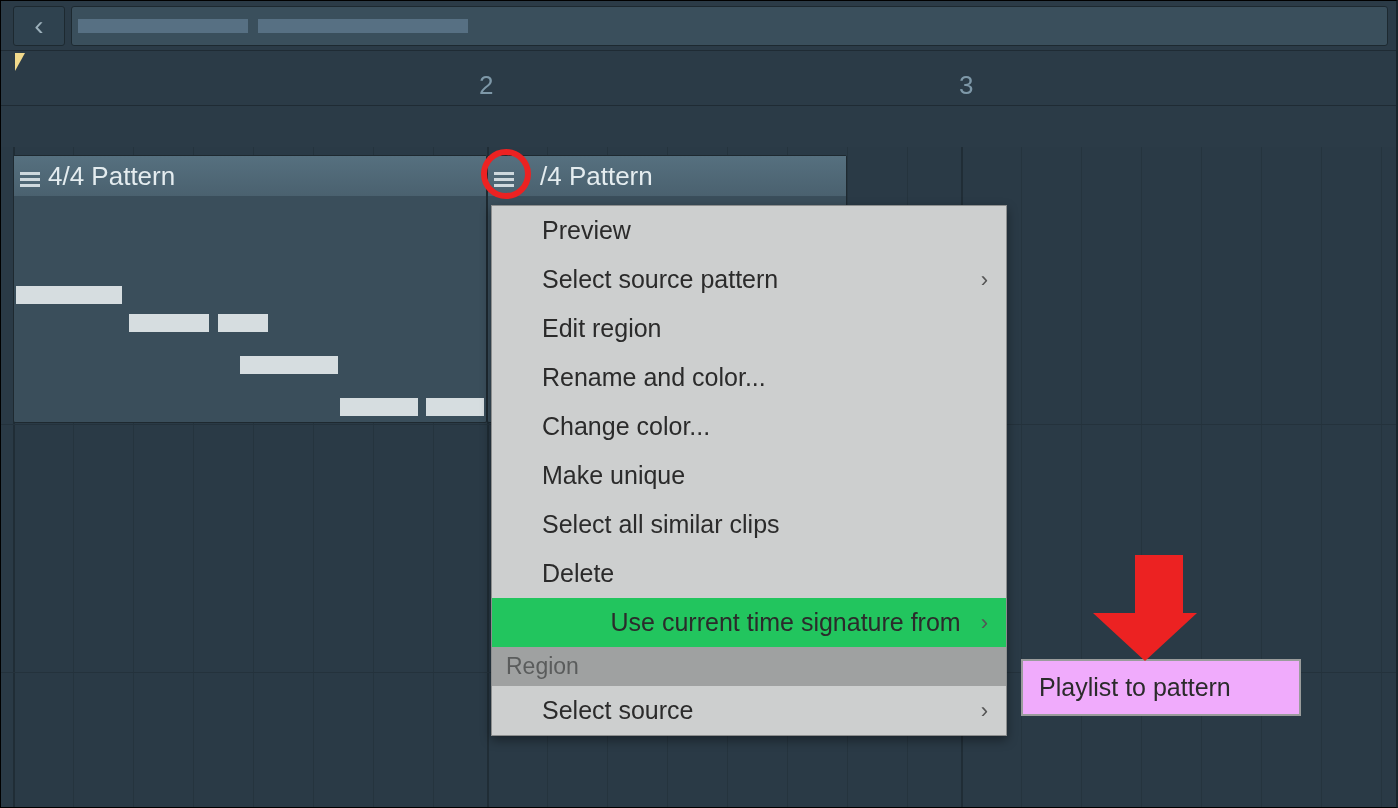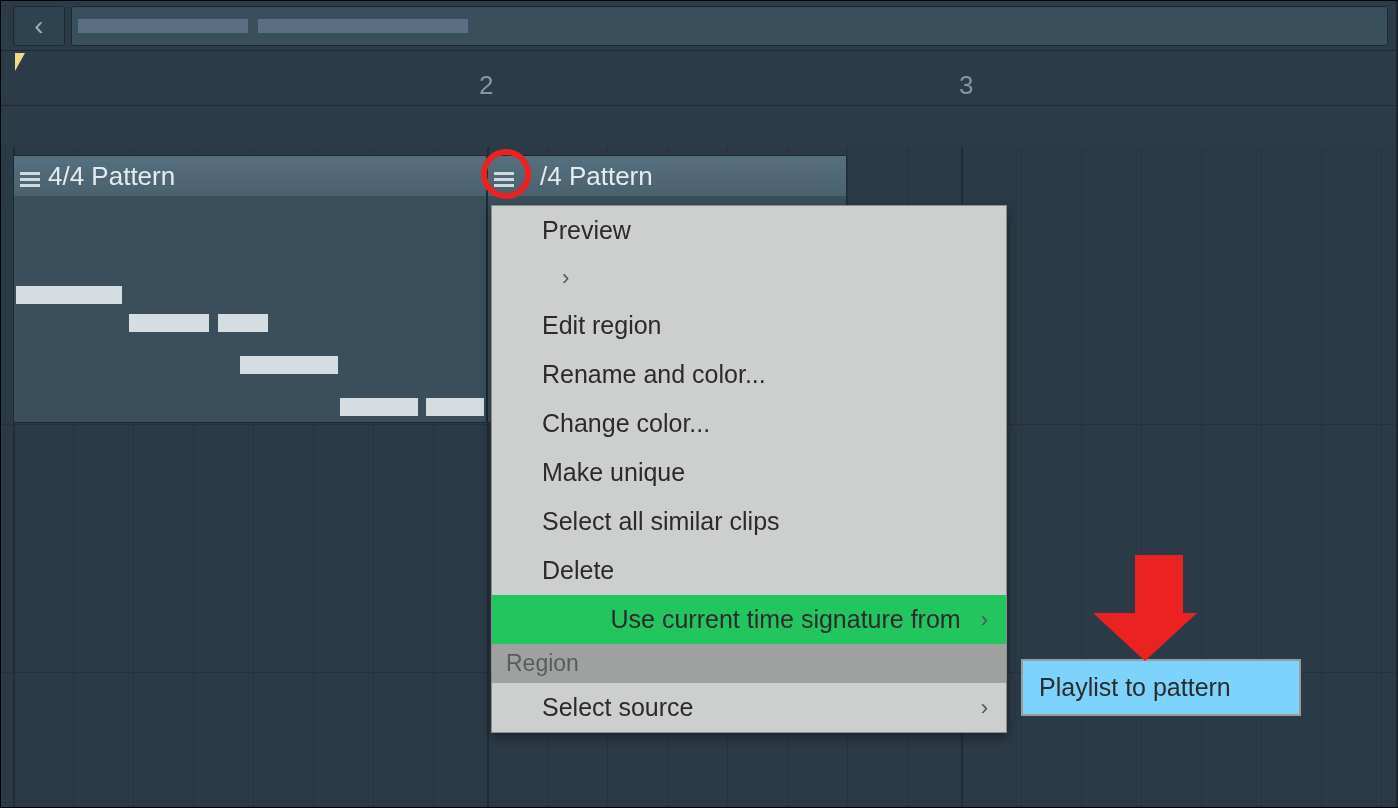--- a/index.html
+++ b/index.html
@@ -179,21 +179,21 @@
   .submenu {
     position: absolute;
     background: #d7d8d8;
     border: 2px solid #9a9c9c;
     font-size: 25px;
     color: #2b2b2b;
   }
   .submenu .item {
     padding: 12px 26px;
   }
-  .submenu .item.hl { background: #7dd3fc; padding-left: 16px; }
+  .submenu .item.hl { background: #f0abfc; padding-left: 16px; }
   
   .red-arrow {
     position: absolute;
   }
   .red-arrow .shaft {
     width: 48px;
     height: 58px;
     background: #ec2222;
     margin: 0 auto;
   }
@@ -297,20 +297,21 @@
       </div>
     </div>
 
     <div class="red-circle" style="left:480px;top:2px;width:50px;height:50px"></div>
 
     <div class="menu" style="left:490px;top:58px;width:516px">
       <div class="item">
         <span class="label"><span>Preview</span></span>
       </div>
       <div class="item">
+        <span class="label"><span>Select source pattern</span></span>
         <span class="chev">›</span>
       </div>
       <div class="item">
         <span class="label"><span>Edit region</span></span>
       </div>
       <div class="item">
         <span class="label"><span>Rename and color...</span></span>
       </div>
       <div class="item">
         <span class="label"><span>Change color...</span></span>

